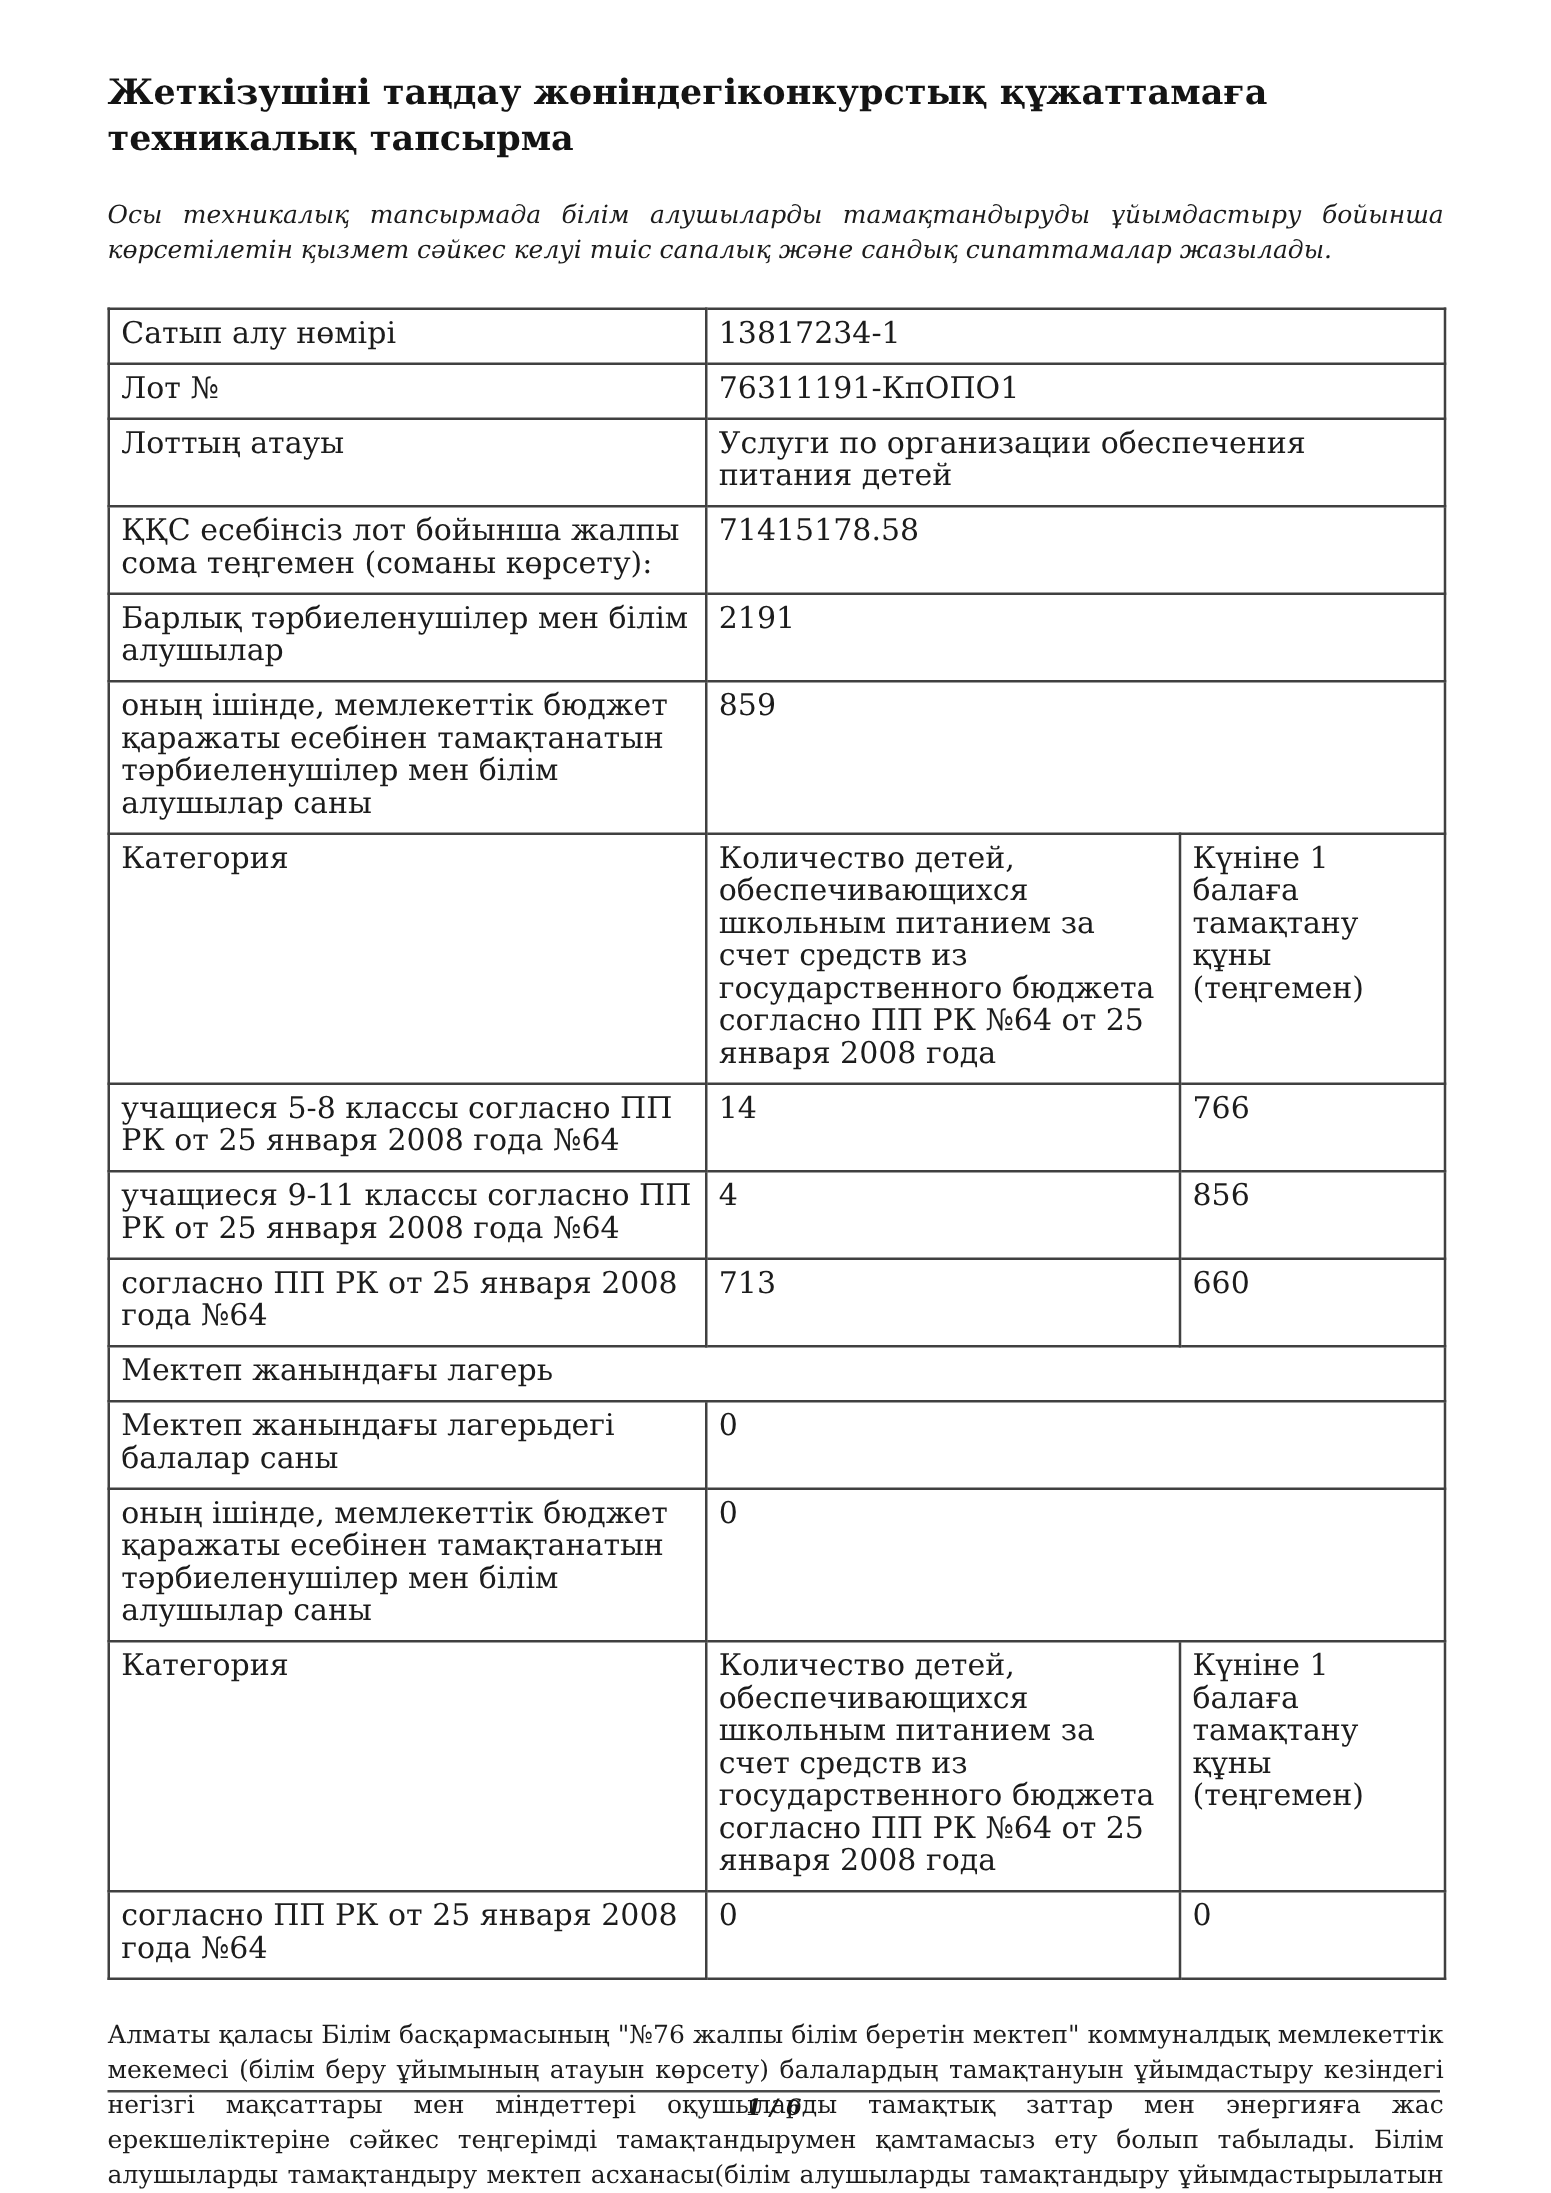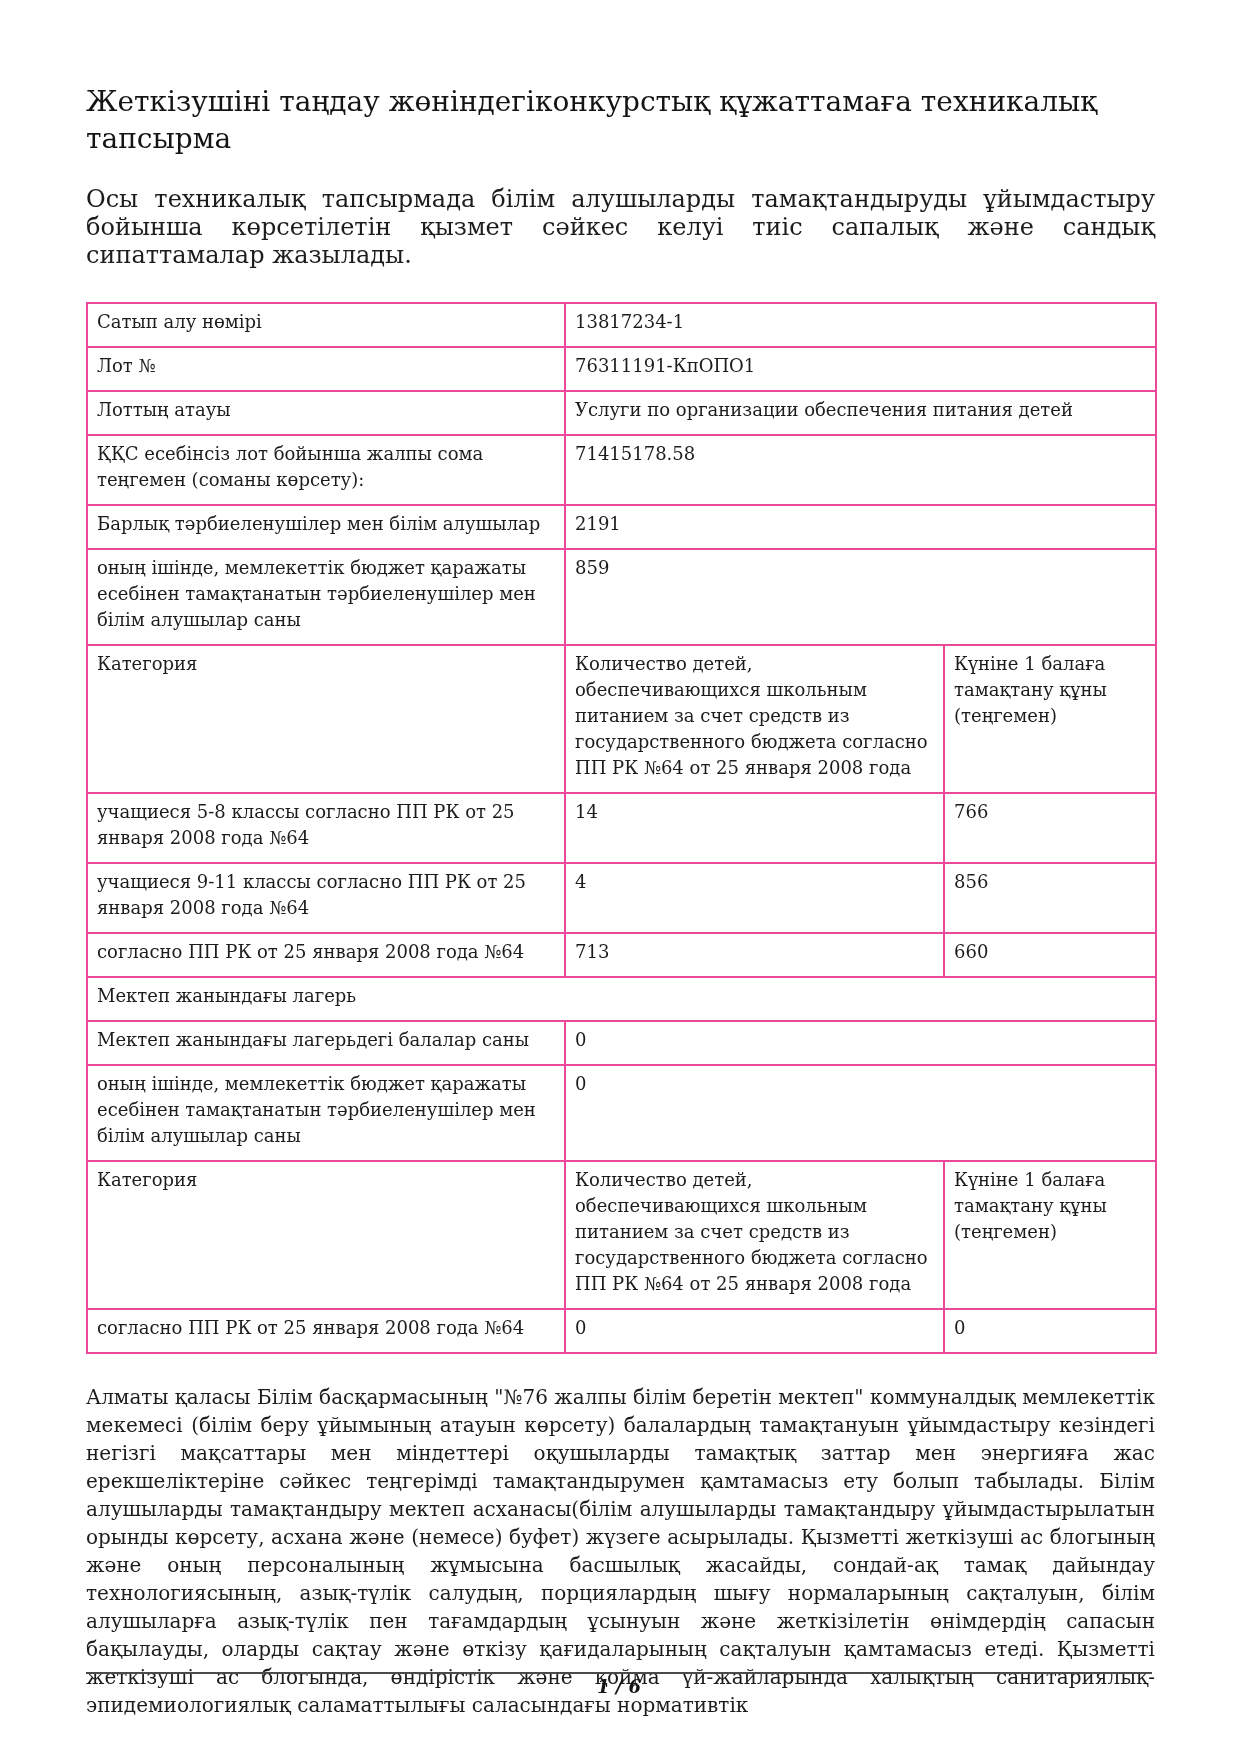--- a/index.html
+++ b/index.html
@@ -16,44 +16,45 @@
     color: #1c1c1c;
     overflow: hidden;
   }
   .content {
     position: absolute;
     left: 86px;
     top: 0;
     width: 1069px;
   }
   .title {
-    margin: 84px 0 0 0;
+    margin: 56px 0 0 0;
     max-width: 1015px;
     font-size: 28px;
-    font-weight: normal;
+    font-weight: bold;
     line-height: 1.32;
     color: #141414;
   }
   .intro {
     margin: 27px 0 0 0;
-    font-size: 24px;
+    font-size: 20px;
     line-height: 28px;
     text-align: justify;
+    font-style: italic;
   }
   table.spec {
     margin-top: 33px;
     width: 1069px;
     border-collapse: collapse;
     table-layout: fixed;
   }
   table.spec td {
-    border: 2px solid #ec4899;
+    border: 2px solid #404040;
     vertical-align: top;
     padding: 5px 9px 11px 9px;
-    font-size: 18px;
+    font-size: 24px;
     line-height: 26px;
     word-wrap: break-word;
   }
   td.section-cell {
     text-align: left;
     padding-bottom: 9px;
   }
   .body-text {
     margin: 29px 0 0 0;
     font-size: 20px;

